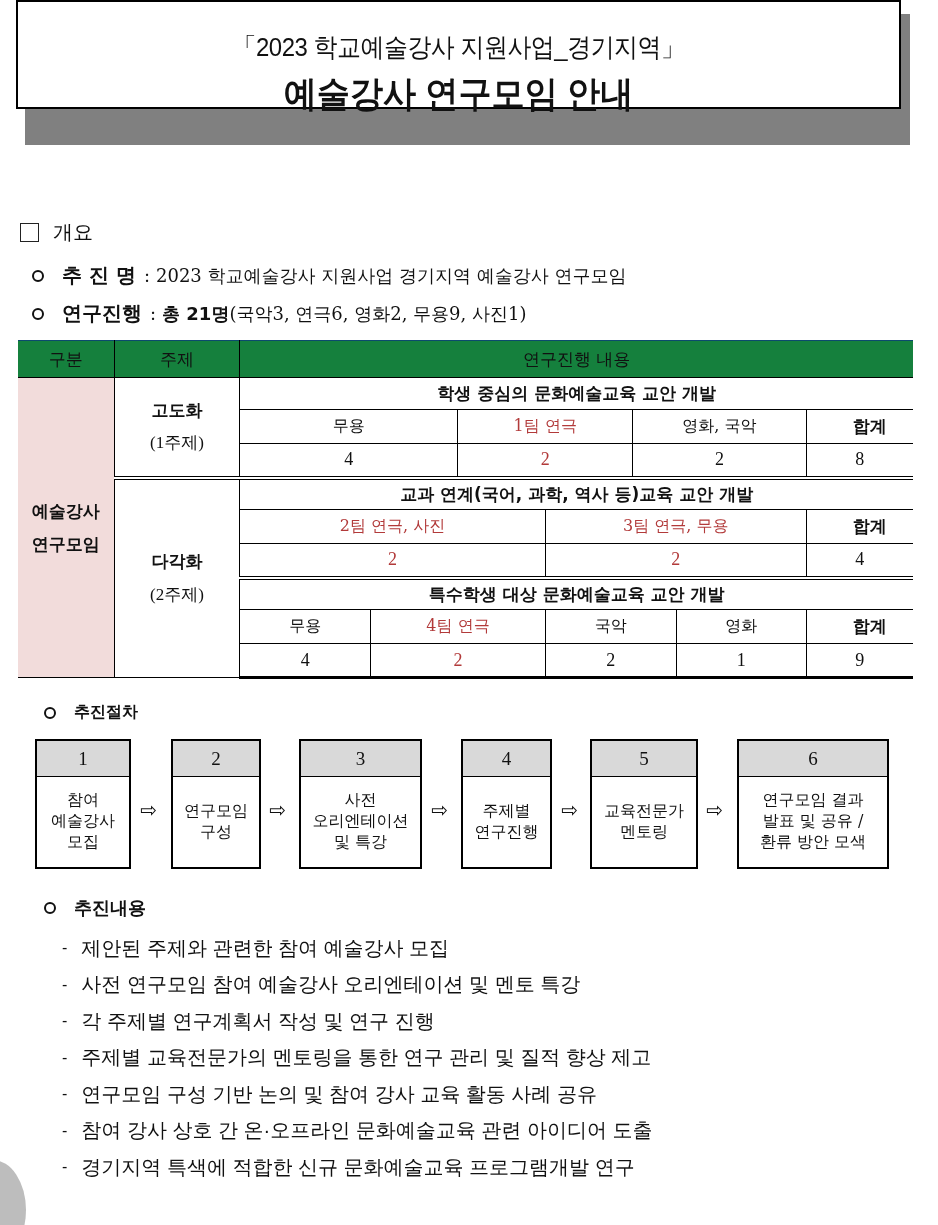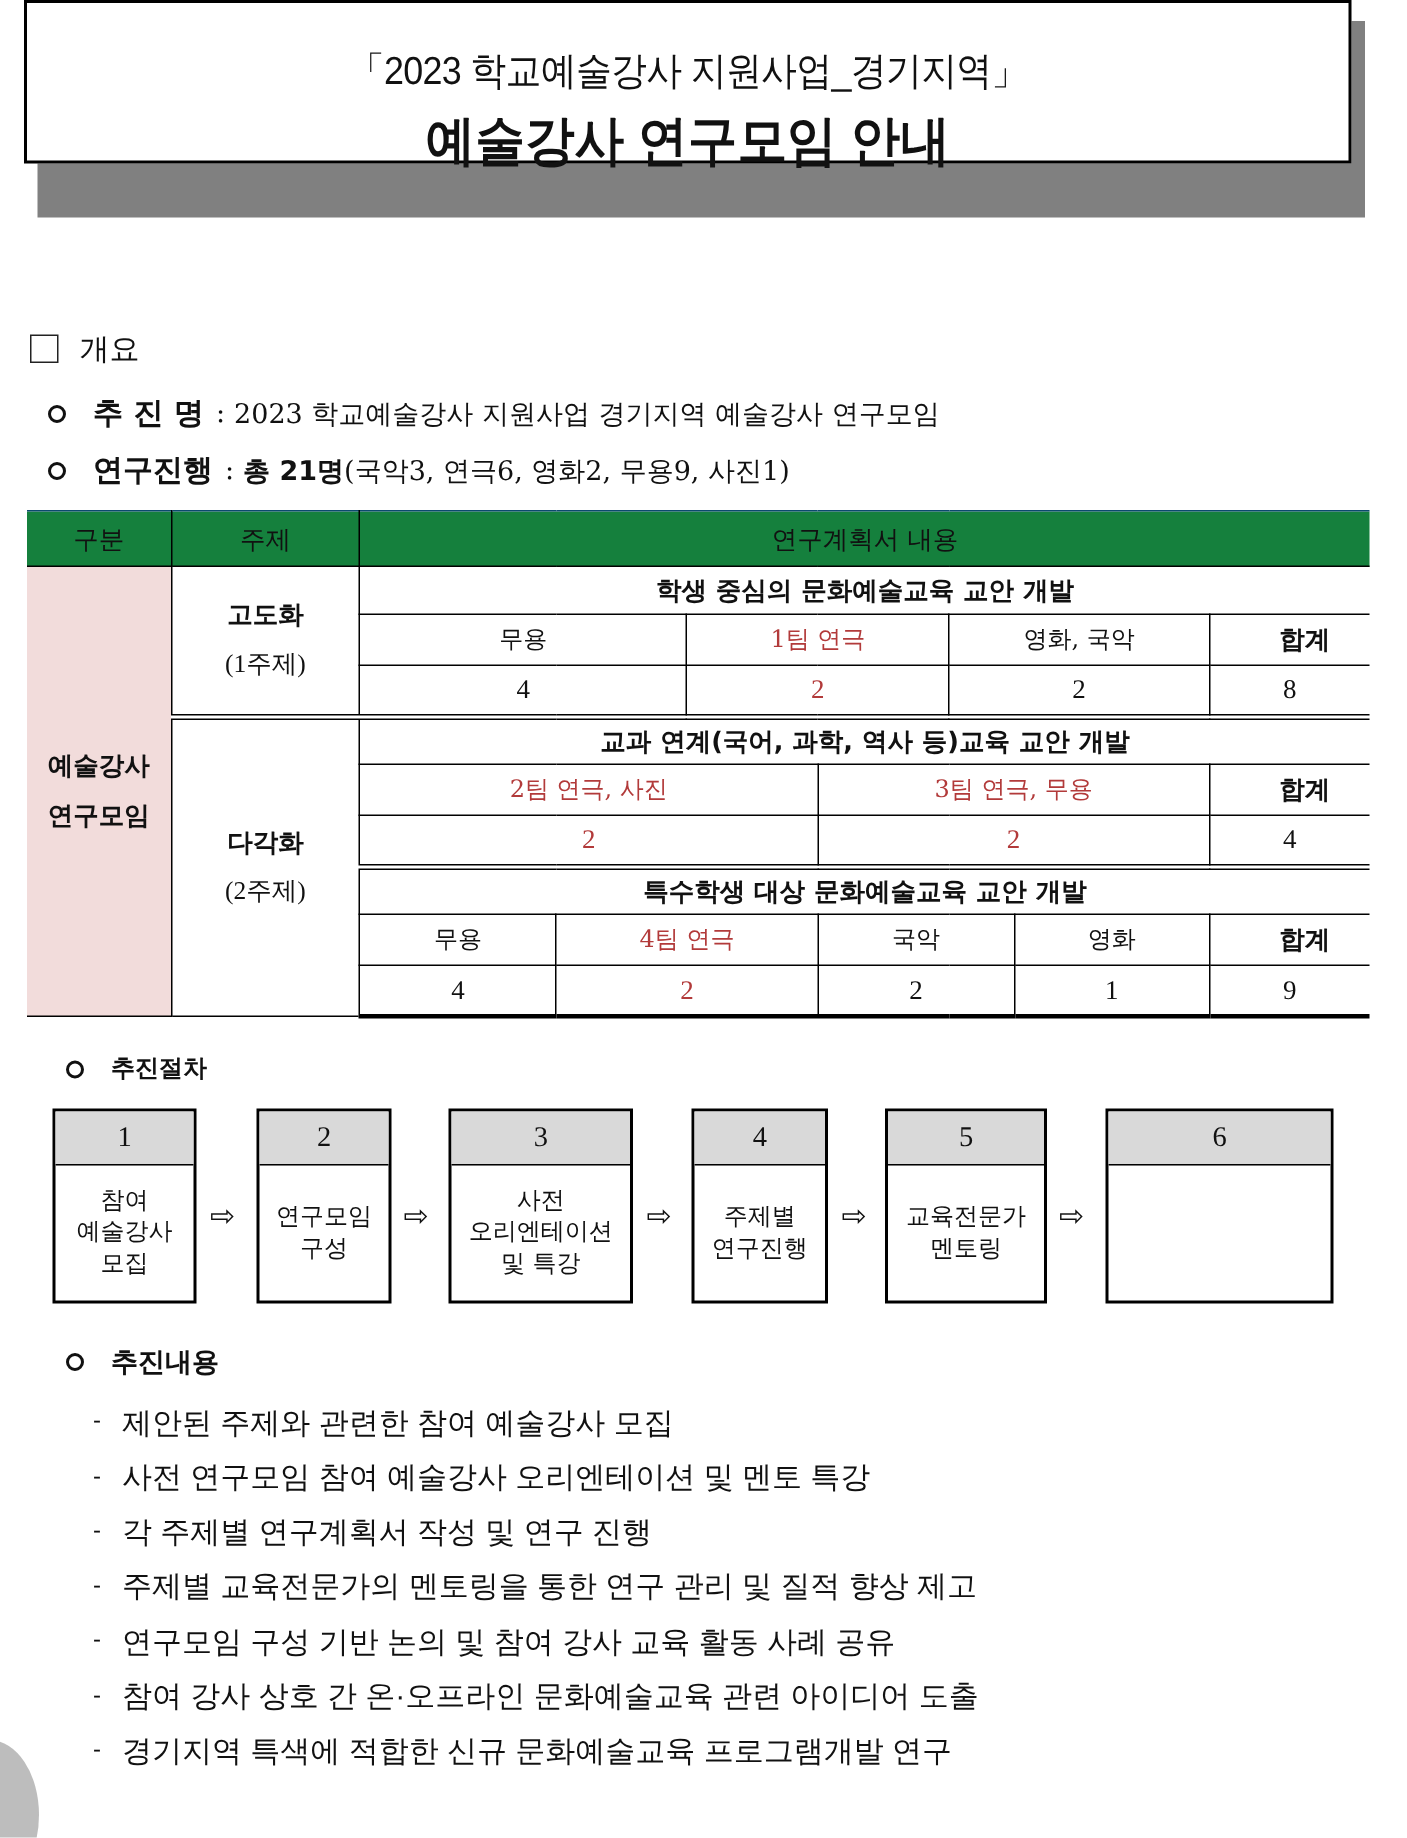--- a/index.html
+++ b/index.html
@@ -94,21 +94,21 @@
       <col style="width:92px">
     <col style="width:46px">
       <col style="width:46px">
       <col style="width:91px">
       <col style="width:111px">
   </colgroup>
   <tbody>
       <tr class="hdr">
     <td style="border-left:none;">구분</td>
     <td>주제</td>
-    <td colspan="8" class="right-open">연구계획서 내용</td>
+    <td colspan="8" class="right-open">연구진행 내용</td>
   </tr>
 
   <tr>
     <td class="cat" rowspan="9">
       <span>예술강사</span><br>
       <span>연구모임</span>
     </td>
     <td class="theme" rowspan="3">
       <span>고도화</span><br>
       <span class="paren">(1주제)</span>
@@ -203,20 +203,23 @@
 
 <div class="step" style="left:590px; width:108px;">
   <div class="num">5</div>
   <div class="txt">교육전문가
 멘토링</div>
 </div>
 <div class="arrow" style="left:706px;">⇨</div>
 
 <div class="step" style="left:737px; width:152px;">
   <div class="num">6</div>
+  <div class="txt">연구모임 결과
+발표 및 공유 /
+환류 방안 모색</div>
 </div>
 
 <div class="content-head">
   <div class="circ"></div>
   <span>추진내용</span>
 </div>
 
 <ul class="content-list">
   <li>
       <span class="dash">-</span>

